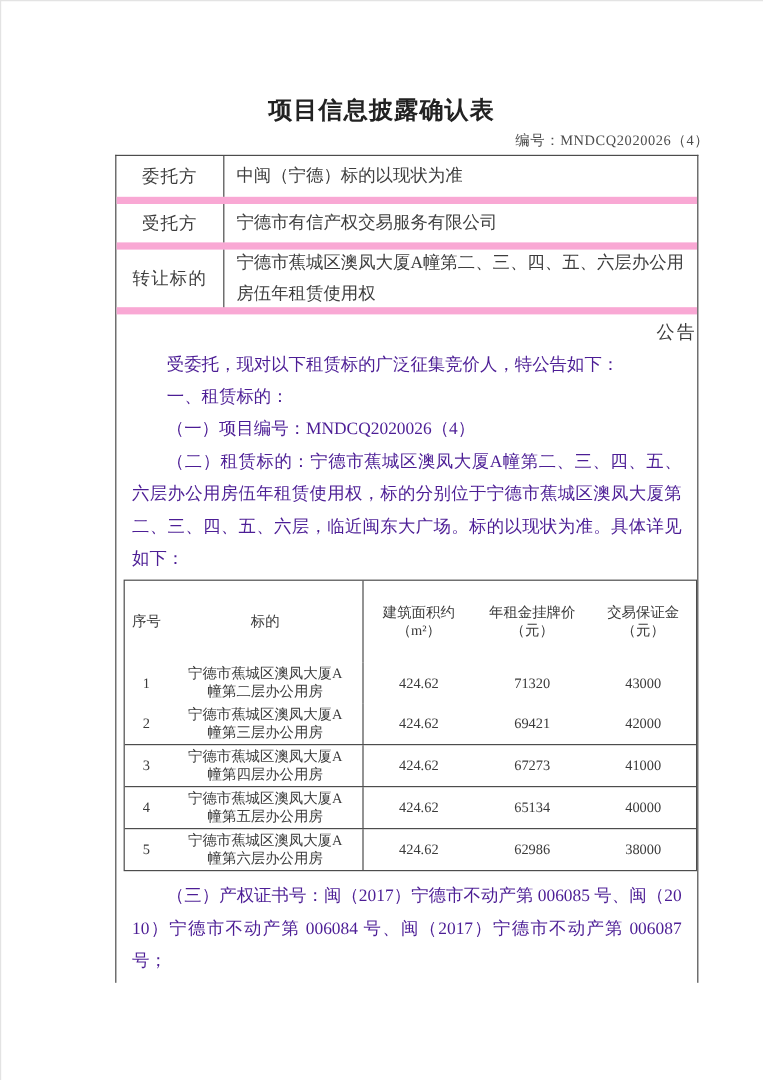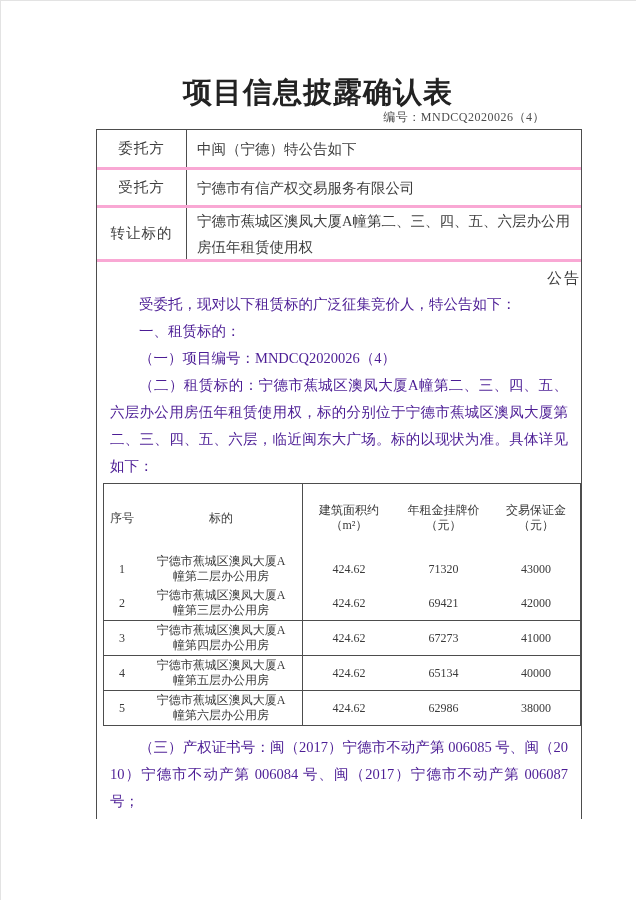--- a/index.html
+++ b/index.html
@@ -2,33 +2,33 @@
 <html><head>
 <meta charset="utf-8">
 <style>
   html,body{margin:0;padding:0;background:#ffffff;}
   .page{
     position:relative;width:636px;height:900px;background:#fff;overflow:hidden;
     font-family:"Liberation Serif","DejaVu Serif",serif;color:#3e3e3e;
     box-shadow:inset 1px 1px 0 #e3e3e3;
   }
   .title{
-    padding-top:76px;text-align:center;font-size:29px;font-weight:bold;
+    padding-top:76px;text-align:center;font-size:20px;font-weight:bold;
     color:#222;letter-spacing:1px;line-height:32px;
   }
   .doc-number{
-    margin-top:1px;padding-right:91px;text-align:right;font-size:12px;color:#4c4c4c;
+    margin-top:1px;padding-right:45px;text-align:right;font-size:12px;color:#4c4c4c;
     letter-spacing:0.5px;
   }
   .outer-table{
     margin:3px 54px 0 96px;width:486px;height:690px;box-sizing:border-box;
     border-top:1px solid #4d4d4d;border-left:1px solid #4d4d4d;border-right:1px solid #4d4d4d;
     border-bottom:none;overflow:hidden;
   }
-  .info-row{display:flex;border-bottom:3px solid #f9a8d4;box-sizing:border-box;}
+  .info-row{display:flex;border-bottom:6px solid #f9a8d4;box-sizing:border-box;}
   .info-label{
     width:89px;flex:none;display:flex;align-items:center;justify-content:center;
     font-size:14.5px;color:#3e3e3e;letter-spacing:1px;
   }
   .info-value{
     flex:1;border-left:1px solid #4d4d4d;display:flex;align-items:center;
     padding:4px 10px;font-size:14.5px;line-height:26px;color:#3e3e3e;
   }
   .row-h1{height:40px;} .row-h2{height:38px;} .row-h3{height:54px;}
   .announcement{padding-top:3px;}
@@ -59,21 +59,21 @@
 
 <div class="page">
 
   <div class="title">项目信息披露确认表</div>
   <div class="doc-number">编号：MNDCQ2020026（4）</div>
 
   <div class="outer-table">
 
     <div class="info-row row-h1">
       <div class="info-label">委托方</div>
-      <div class="info-value">中闽（宁德）特公告如下</div>
+      <div class="info-value">中闽（宁德）标的以现状为准</div>
     </div>
 
     <div class="info-row row-h2">
       <div class="info-label">受托方</div>
       <div class="info-value">宁德市有信产权交易服务有限公司</div>
     </div>
 
     <div class="info-row row-h3">
       <div class="info-label">转让标的</div>
       <div class="info-value">宁德市蕉城区澳凤大厦A幢第二、三、四、五、六层办公用房伍年租赁使用权</div>

